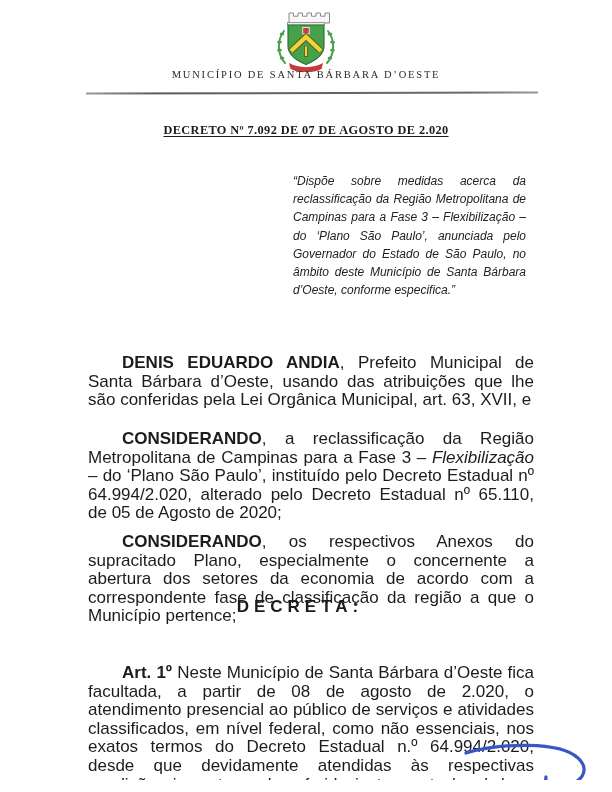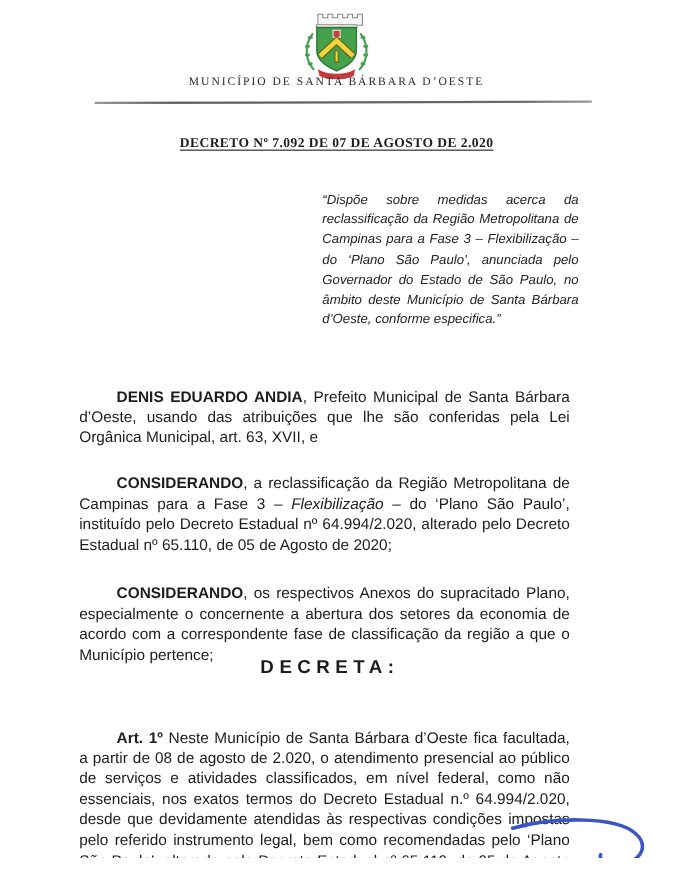--- a/index.html
+++ b/index.html
@@ -43,22 +43,22 @@
   }
   .epigraph{
     position:absolute;top:172px;left:293px;width:233px;
     font-style:italic;
     font-size:12px;
     line-height:18.2px;
     text-align:justify;
     color:#222;
   }
   .body-par{
-    position:absolute;left:72px;width:446px;
-    font-size:14px;
+    position:absolute;left:88px;width:446px;
+    font-size:17px;
     line-height:18.6px;
     text-align:justify;
     text-indent:34px;
   }
   .p1{top:337px;}
   .p2{top:414px;margin-top:16px;}
   .p3{top:516px;}
   .p4{top:647px;}
   .decreta{
     position:absolute;top:597px;left:0;right:12px;

